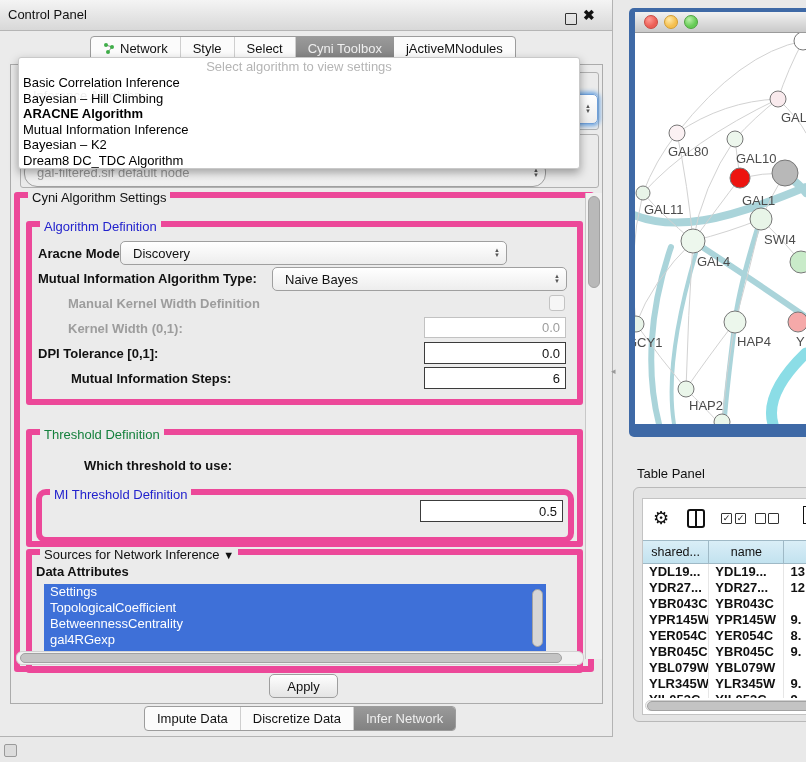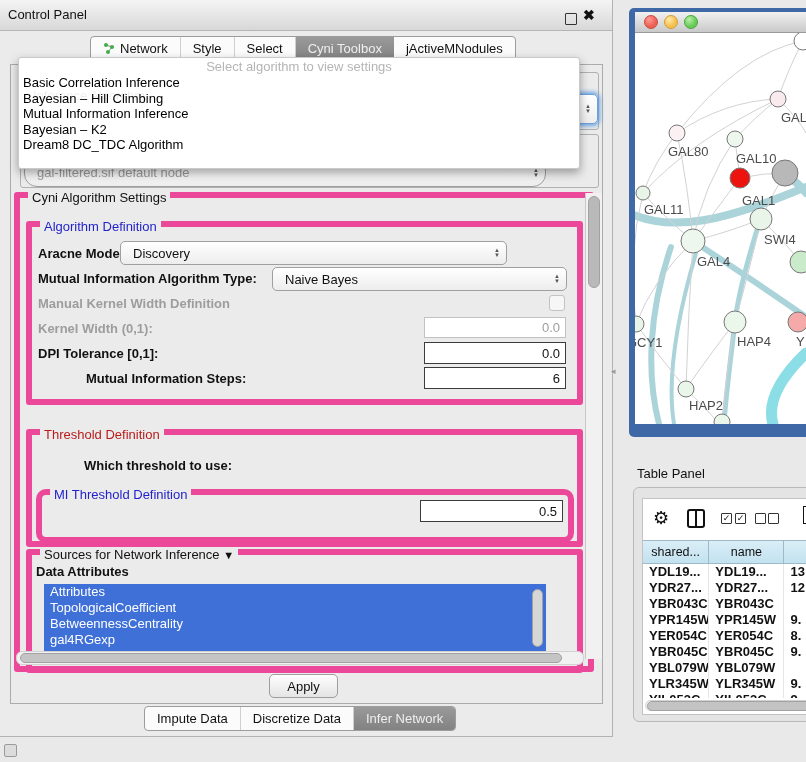--- a/index.html
+++ b/index.html
@@ -45,23 +45,23 @@
   #dd{left:18px;top:57px;width:560px;height:110px;background:#fff;
       border:1px solid #c9c9c9;border-radius:3px;box-shadow:0 4px 10px rgba(0,0,0,.35);z-index:6;}
   #dd .prompt{height:17px;line-height:17px;text-align:center;font-size:13px;color:#b5b5b5;}
   #dd .item{height:15.5px;line-height:15.5px;padding-left:4px;font-size:13px;color:#000;}
   #dd .item.bold{font-weight:bold;}
   #dd .ghost{position:absolute;left:14px;top:30px;font-size:13px;color:rgba(0,0,0,0.07);}
   
   .group{border:6px solid #ec4899;border-radius:3px;}
   .glabel{position:absolute;top:-8px;left:8px;background:#ebebeb;padding:0 4px;font-size:13px;color:#111;white-space:nowrap;}
   .glabel.blue{color:#2222cd;}
-  .glabel.green{color:#b91c1c;}
+  .glabel.green{color:#15803d;}
   .lbl{font-size:13px;font-weight:bold;color:#111;white-space:nowrap;}
-  .lbl.dis{color:#9d9d9d;}
+  .lbl.dis{color:#9d9d9d;margin-left:30px;}
   .plain{font-size:13px;color:#111;white-space:nowrap;}
   .field{background:#fff;border:1px solid #3c3c3c;font-size:13px;color:#111;
       display:flex;align-items:center;justify-content:flex-end;padding-right:5px;box-sizing:border-box;}
   .field.dis{border:1px solid #c2c2c2;color:#9d9d9d;}
   .checkbox{border:1px solid #c3c3c3;border-radius:3px;background:#f6f6f6;}
   .tri{font-size:11px;color:#111;}
   
   .attr-list{background:#3e70d8;overflow:hidden;}
   .attr-item{height:16px;line-height:16px;padding-left:6px;font-size:13px;color:#fff;white-space:nowrap;}
   
@@ -151,20 +151,21 @@
         <span>jActiveMNodules</span>
       </div>
     </div>
 
   <div id="dd" class="abs">
     <div class="ghost">Inference Algorithm</div>
     <div class="prompt">Select algorithm to view settings</div>
     <div id="ddItems">
         <div class="item">Basic Correlation Inference</div>
         <div class="item">Bayesian – Hill Climbing</div>
+        <div class="item bold">ARACNE Algorithm</div>
         <div class="item">Mutual Information Inference</div>
         <div class="item">Bayesian – K2</div>
         <div class="item">Dream8 DC_TDC Algorithm</div>
       </div>
   </div>
 
   <div class="group abs" style="left:14px;top:192px;width:568px;height:468px;">
     <span class="glabel">Cyni Algorithm Settings</span>
   </div>
 
@@ -184,21 +185,21 @@
   <span class="lbl dis abs" style="left:38px;top:296px;">Manual Kernel Width Definition</span>
   <div class="checkbox abs" style="left:549px;top:295px;width:14px;height:14px;"></div>
   <span class="lbl dis abs" style="left:38px;top:321px;">Kernel Width (0,1):</span>
   <div class="field dis abs" style="left:424px;top:317px;width:142px;height:21px;">
     <span>0.0</span>
   </div>
   <span class="lbl abs" style="left:38px;top:346px;">DPI Tolerance [0,1]:</span>
   <div class="field abs" style="left:424px;top:342px;width:142px;height:22px;">
     <span>0.0</span>
   </div>
-  <span class="lbl abs" style="left:38px;top:371px;padding-left:48px;">Mutual Information Steps:</span>
+  <span class="lbl abs" style="left:23px;top:371px;padding-left:48px;">Mutual Information Steps:</span>
   <div class="field abs" style="left:424px;top:367px;width:142px;height:22px;">
     <span>6</span>
   </div>
 
 
   <div class="group abs" style="left:26px;top:429px;width:545px;height:106px;">
     <span class="glabel green">Threshold Definition</span>
   </div>
   <span class="lbl abs" style="left:84px;top:458px;">Which threshold to use:</span>
   <div class="group abs" style="left:36px;top:489px;width:526px;height:42px;border-radius:10px;">
@@ -209,21 +210,21 @@
   </div>
 
   <div class="group abs" style="left:26px;top:549px;width:545px;height:112px;">
     <span class="glabel">
       <span>Sources for Network Inference</span>
       <span class="tri">▼</span>
     </span>
   </div>
   <span class="lbl abs" style="left:36px;top:564px;">Data Attributes</span>
   <div id="attrList" class="attr-list abs" style="left:44px;top:584px;width:502px;height:68px;">
-      <div class="attr-item">Attributes</div>
+      <div class="attr-item">Settings</div>
       <div class="attr-item">TopologicalCoefficient</div>
       <div class="attr-item">BetweennessCentrality</div>
       <div class="attr-item">gal4RGexp</div>
     </div>
   <div class="sb-thumb abs" style="left:532px;top:589px;width:9px;height:56px;background:#d6d6d6;"></div>
 
   <div class="sb-track-h abs" style="left:16px;top:651px;width:566px;height:12px;"></div>
   <div class="sb-thumb abs" style="left:20px;top:653px;width:540px;height:8px;background:#c4c4c4;"></div>
 
   <div class="sb-track-v abs" style="left:585px;top:193px;width:16px;height:466px;"></div>

